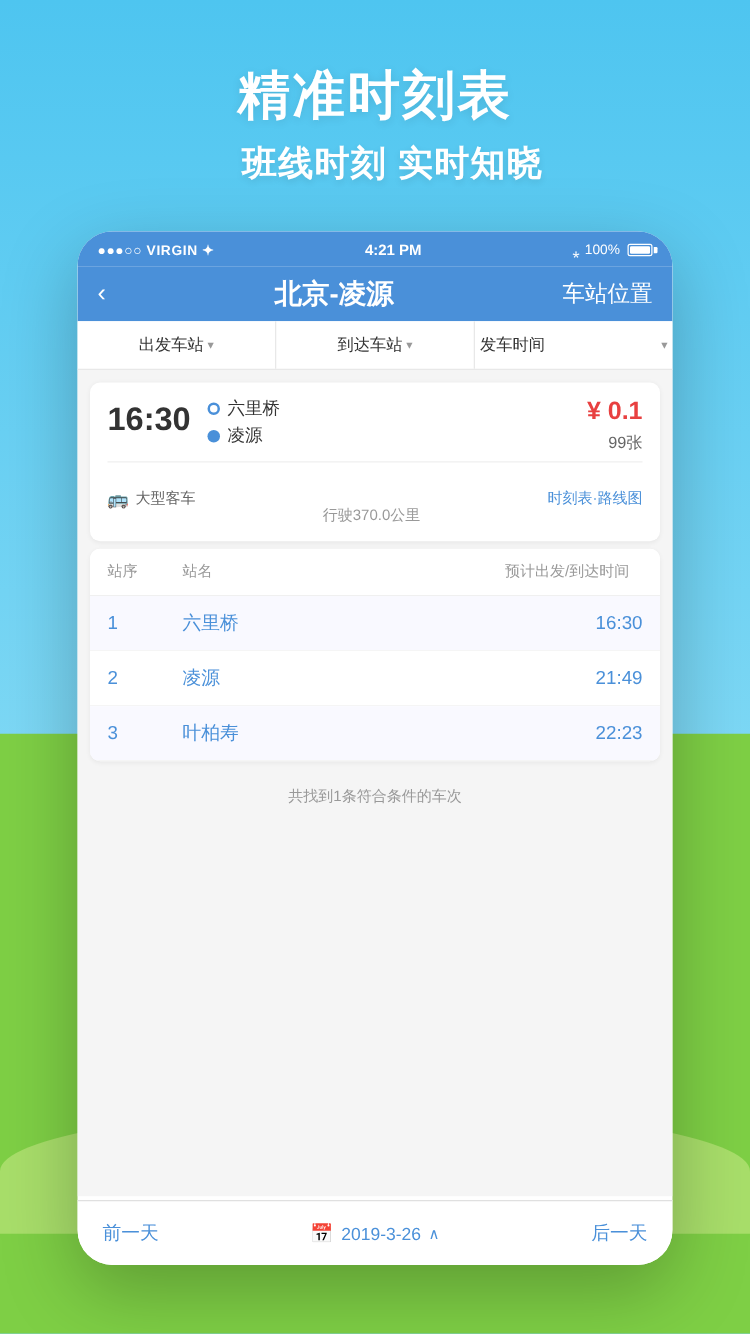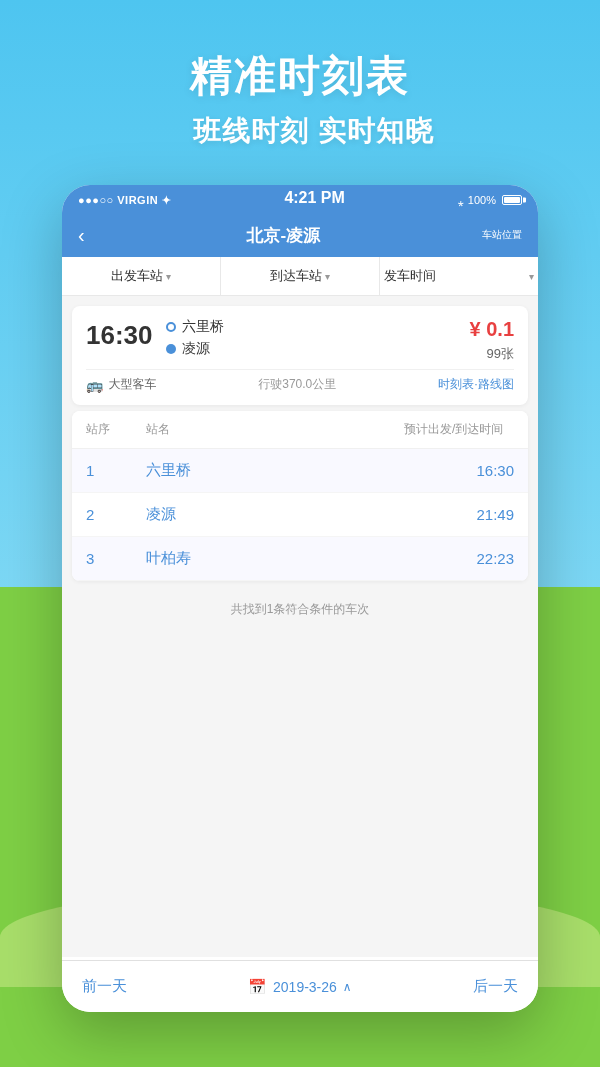--- a/index.html
+++ b/index.html
@@ -86,21 +86,21 @@
       align-items: flex-end;
       height: 28px;
     }
     .status-left {
       font-size: 11px;
       color: #fff;
       font-weight: 600;
       letter-spacing: 0.5px;
     }
     .status-center {
-      font-size: 16px;
+      font-size: 12px;
       color: #fff;
       font-weight: 600;
     }
     .status-right {
       display: flex;
       align-items: center;
       gap: 4px;
       font-size: 11px;
       color: #fff;
     }
@@ -142,26 +142,26 @@
       height: 44px;
     }
     .nav-back {
       color: #fff;
       font-size: 20px;
       cursor: pointer;
       font-weight: 300;
     }
     .nav-title {
       color: #fff;
-      font-size: 17px;
+      font-size: 22px;
       font-weight: 600;
     }
     .nav-action {
       color: #fff;
-      font-size: 10px;
+      font-size: 18px;
     }
 
     
     .filter-bar {
       display: flex;
       border-bottom: 1px solid #e8e8e8;
       background: #fff;
     }
     .filter-item {
       flex: 1;
@@ -268,20 +268,21 @@
       font-size: 12px;
       color: #666;
     }
     .bus-icon {
       color: #4a90d9;
       font-size: 14px;
     }
     .distance {
       font-size: 12px;
       color: #999;
+      margin-top: 28px;
     }
     .schedule-link {
       font-size: 12px;
       color: #4a90d9;
       cursor: pointer;
     }
 
     
     .schedule-table {
       background: #fff;

